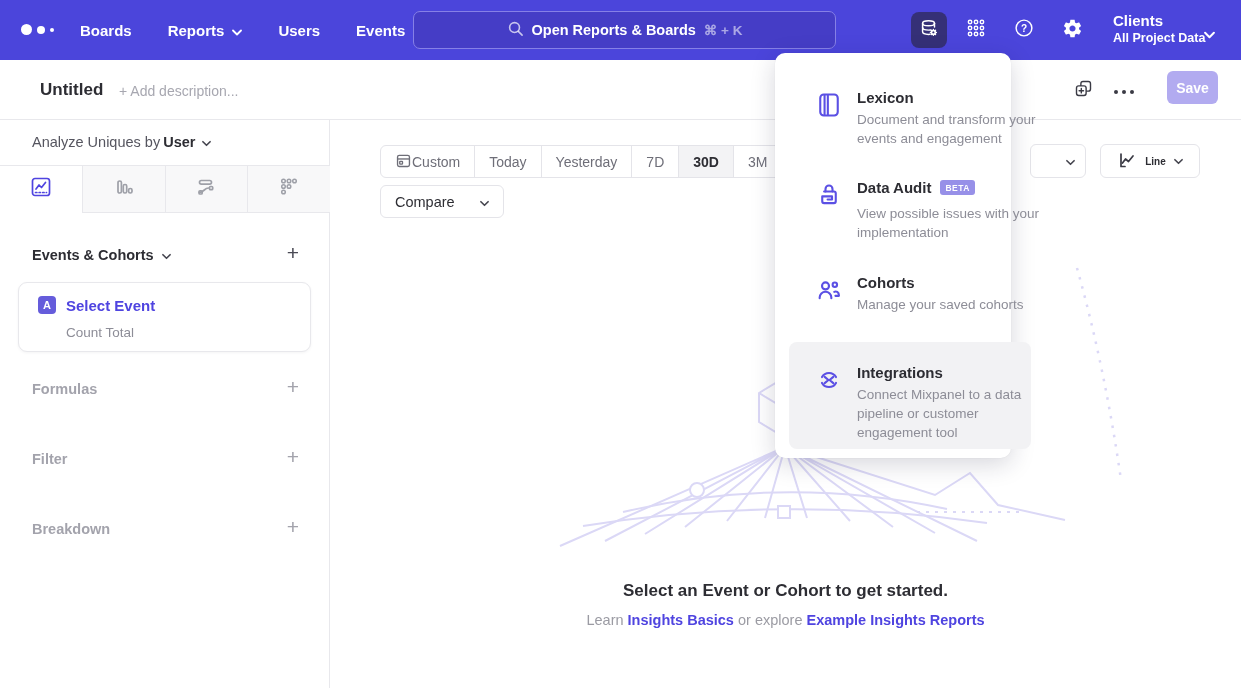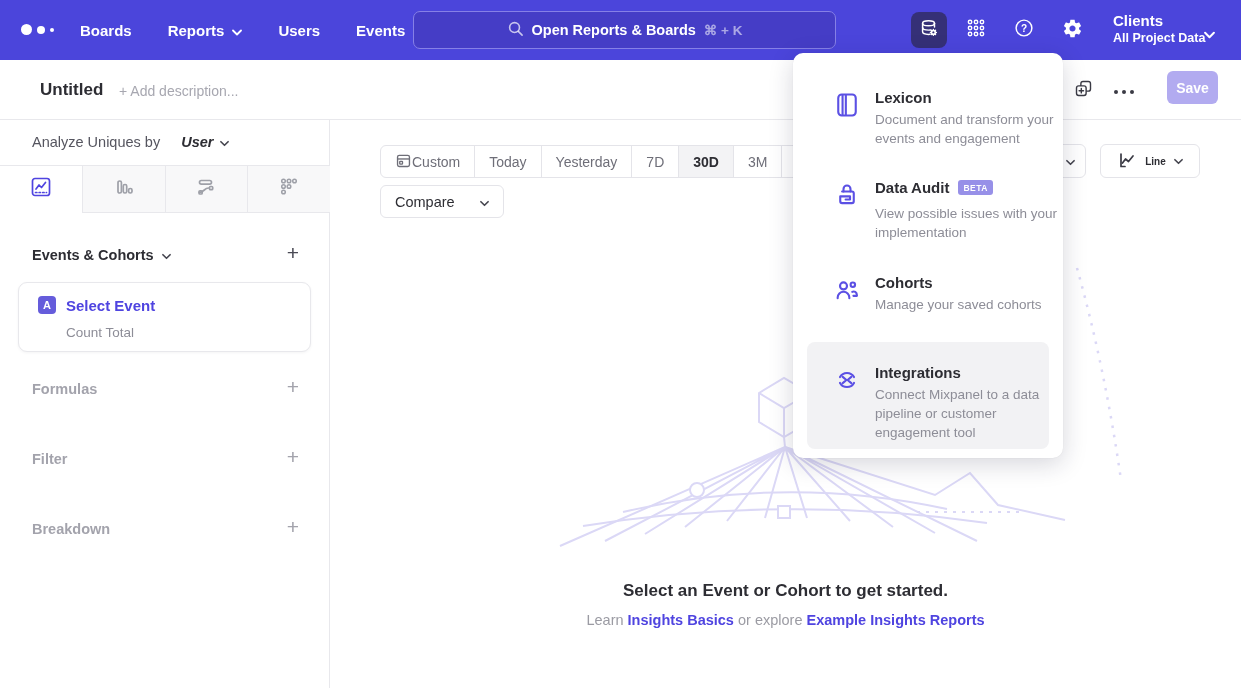--- a/index.html
+++ b/index.html
@@ -37,22 +37,22 @@
   .doc-desc { position:absolute; left:119px; top:23px; font-size:14px; color:#a7a7b0; cursor:text; }
   .tb-icon { position:absolute; top:18px; width:24px; height:24px; display:flex; align-items:center; justify-content:center; cursor:pointer; }
   .save-btn { position:absolute; left:1167px; top:11px; width:51px; height:33px;
     background:#b2abf0; color:#fff; border:none; border-radius:6px; font-size:14px; font-weight:700;
     font-family:"Liberation Sans",sans-serif; }
 
   
   .sidebar { position:absolute; left:0; top:120px; width:330px; height:568px;
     border-right:1px solid #e8e8ec; background:#fff; }
   .analyze { position:absolute; left:32px; top:14px; font-size:14.5px; color:#55555f;
-    display:flex; align-items:center; gap:18px; }
-  .analyze b { color:#2d2d33; font-weight:700; margin-left:3px; cursor:pointer; display:flex; align-items:center; gap:7px;font-style:italic;}
+    display:flex; align-items:center; gap:0; }
+  .analyze b { color:#2d2d33; font-weight:700; margin-left:3px; cursor:pointer; display:flex; align-items:center; gap:7px;}
   .charttabs { position:absolute; left:0; top:45px; width:330px; height:48px;
     display:flex; border-top:1px solid #e8e8ec; }
   .charttab { flex:1; display:flex; align-items:center; justify-content:center;
     background:#f8f8f9; border-bottom:1px solid #e8e8ec; border-left:1px solid #e8e8ec; cursor:pointer; }
   .charttab:first-child { border-left:none; }
   .charttab.sel { background:#fff; border-bottom:1px solid #fff; }
   .sec-head { position:absolute; left:32px; font-size:14.5px; font-weight:700; color:#2d2d33;
     display:flex; align-items:center; gap:8px; }
   .plus { position:absolute; right:30px; font-size:21px; font-weight:400; color:#4a4a55;
     line-height:16px; cursor:pointer; }
@@ -85,21 +85,21 @@
     border:1px solid #e4e4e9; border-radius:6px; background:#fff; display:flex; align-items:center;
     justify-content:center; gap:8px; font-size:10px; font-weight:700; color:#2d2d33; cursor:pointer; z-index:1; }
   .wirewrap { position:absolute; left:135px; top:130px; width:680px; height:300px; z-index:0; pointer-events:none; }
   .empty-head { position:absolute; left:0; top:461px; width:911px; text-align:center;
     font-size:17px; font-weight:700; color:#2d2d33; z-index:2; }
   .empty-sub { position:absolute; left:0; top:492px; width:911px; text-align:center;
     font-size:14.5px; color:#9b9ba3; z-index:2; }
   .empty-sub a { color:#4f44e0; font-weight:700; text-decoration:none; cursor:pointer; }
 
   
-  .popup { position:absolute; left:793px; top:53px; width:270px; height:405px; background:#fff;
+  .popup { position:absolute; left:775px; top:53px; width:236px; height:405px; background:#fff;
     border-radius:10px; box-shadow:0 6px 24px rgba(30,30,60,.18), 0 0 1px rgba(30,30,60,.12); z-index:40; }
   .menu-item { position:absolute; left:0; width:270px; display:flex; cursor:pointer; }
   .menu-item .mi-icon { margin:2px 0 0 40px; width:28px; height:28px; flex:none; }
   .menu-item .mi-text { margin-left:14px; width:195px; }
   .mi-title { font-size:15px; font-weight:700; color:#2d2d33; display:flex; align-items:center; gap:9px; }
   .mi-desc { margin-top:4px; font-size:13.5px; color:#8d8d97; line-height:1.42; }
   .menu-item.hl { left:14px; top:289px; width:242px; height:107px; background:#f2f2f4; border-radius:8px;
     padding-top:22px; }
   .menu-item.hl .mi-icon { margin-left:26px; }
   .menu-item.hl .mi-text { width:182px; }

